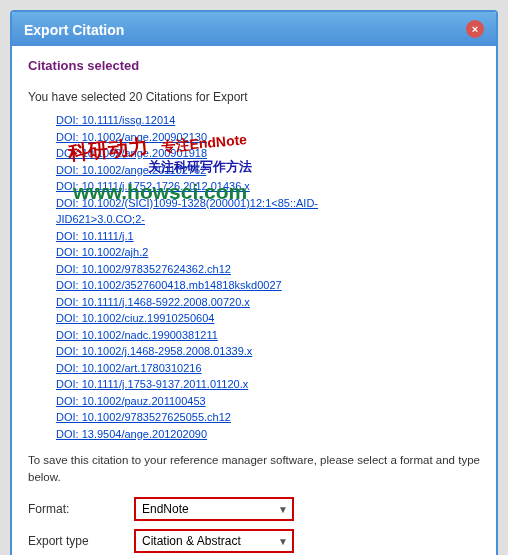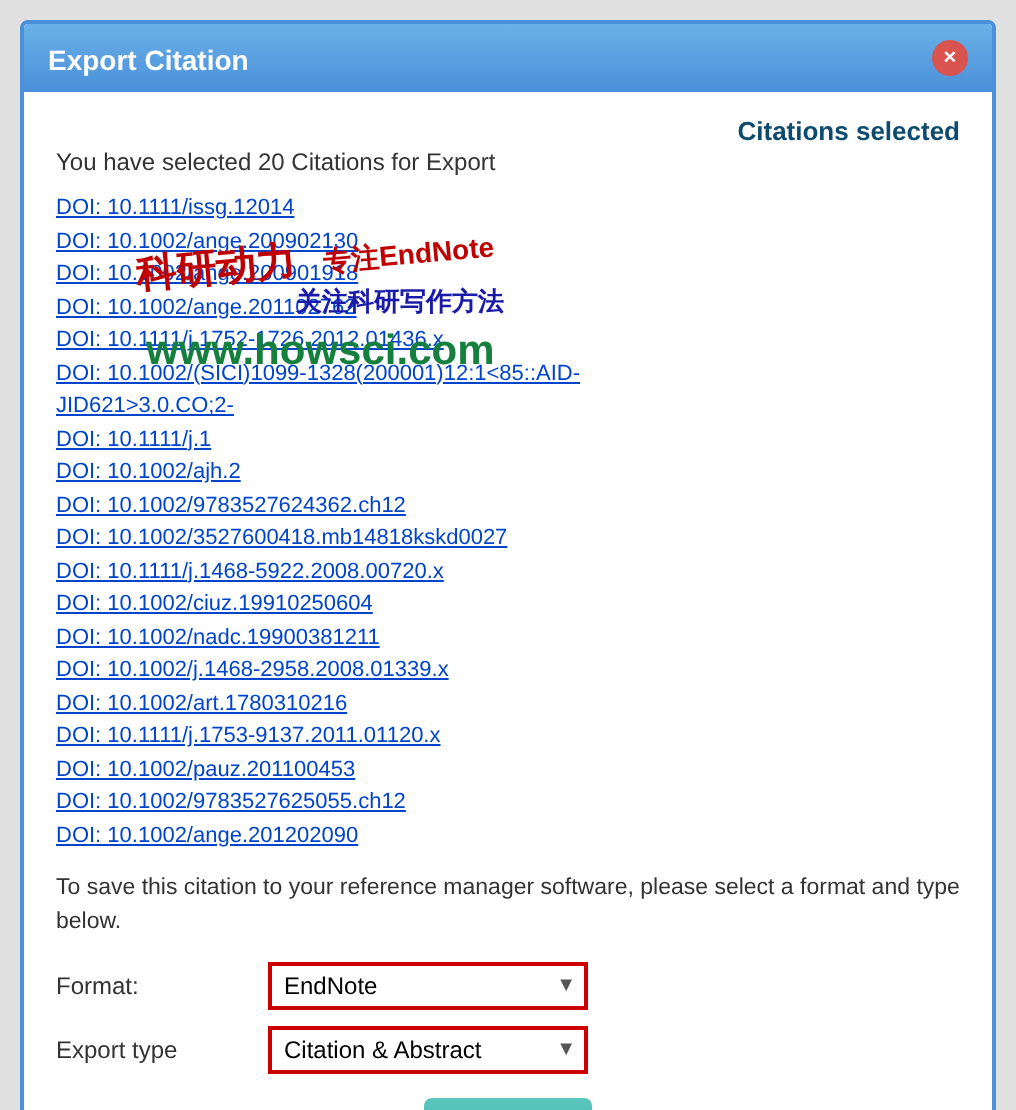--- a/index.html
+++ b/index.html
@@ -42,31 +42,31 @@
       color: white;
       font-size: 11px;
       cursor: pointer;
     }
     .content {
       padding: 12px 16px;
     }
     .section-title {
       font-weight: bold;
       font-size: 13px;
-      margin-bottom: 1px;
-      color: #0c4a6e;
-      text-align: right;
+      margin-bottom: 17px;
+      color: #701a75;
     }
     .subtitle {
       color: #333;
       margin-bottom: 8px;
       font-size: 12px;
     }
     .doi-list {
       margin-bottom: 10px;
+      margin-left: 28px;
     }
     .doi-item {
       color: #0044cc;
       font-size: 11px;
       line-height: 1.5;
       text-decoration: underline;
       cursor: pointer;
     }
     .watermark-overlay {
       position: relative;
@@ -194,21 +194,21 @@
           <div class="doi-item">DOI: 10.1002/9783527624362.ch12</div>
           <div class="doi-item">DOI: 10.1002/3527600418.mb14818kskd0027</div>
           <div class="doi-item">DOI: 10.1111/j.1468-5922.2008.00720.x</div>
           <div class="doi-item">DOI: 10.1002/ciuz.19910250604</div>
           <div class="doi-item">DOI: 10.1002/nadc.19900381211</div>
           <div class="doi-item">DOI: 10.1002/j.1468-2958.2008.01339.x</div>
           <div class="doi-item">DOI: 10.1002/art.1780310216</div>
           <div class="doi-item">DOI: 10.1111/j.1753-9137.2011.01120.x</div>
           <div class="doi-item">DOI: 10.1002/pauz.201100453</div>
           <div class="doi-item">DOI: 10.1002/9783527625055.ch12</div>
-          <div class="doi-item">DOI: 10.1002/ange.201202090</div>
+          <div class="doi-item">DOI: 13.9504/ange.201202090</div>
         </div>
 
       <div class="watermark">
         <span class="watermark-text1">
           <span style="color:#c00000;">科研动力</span>
           <span style="color:#c00000; font-size:14px; margin-left:8px;">专注EndNote</span>
         </span>
         <span class="watermark-text2" style="color:#1a1aaa; font-size:13px; position:absolute; top:46px; left:120px; font-weight:bold;">关注科研写作方法</span>
         <span class="watermark-url" style="color:#15803d; font-size:21px; font-weight:bold; position:absolute; top:68px; left:45px;">www.howsci.com</span>
       </div>

